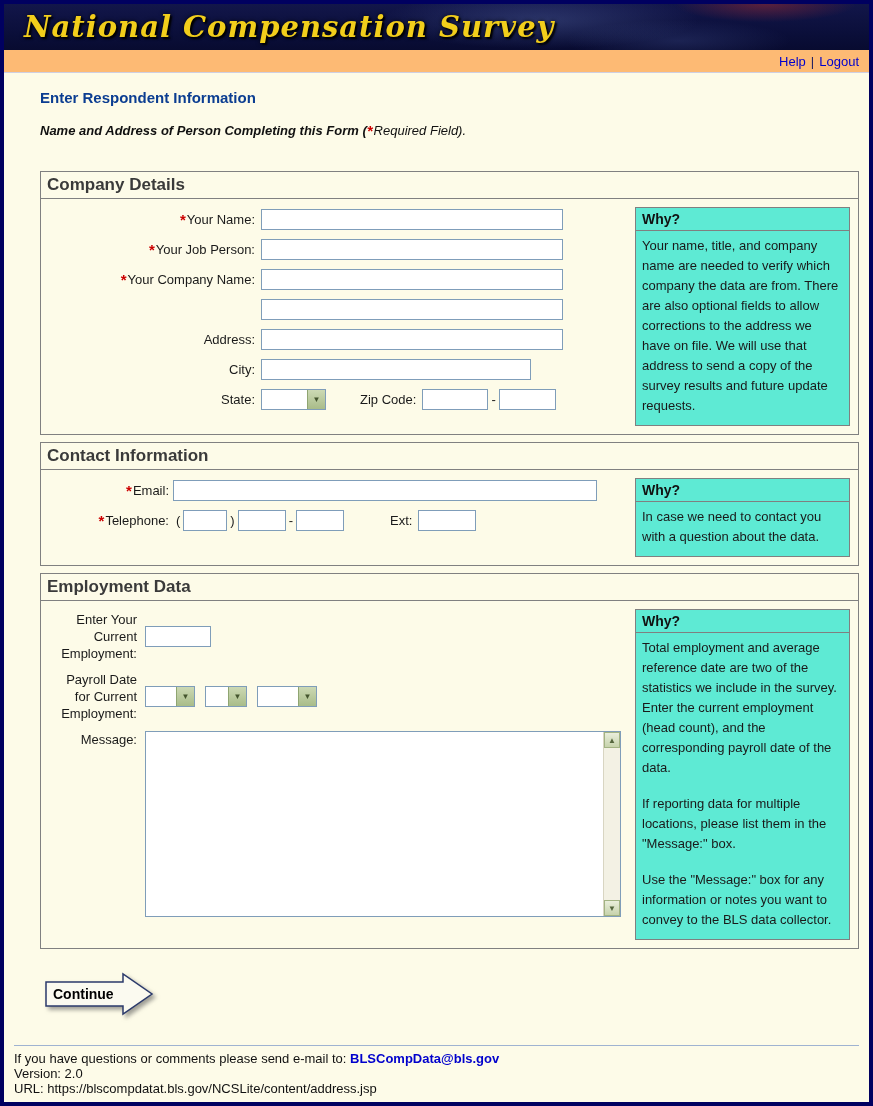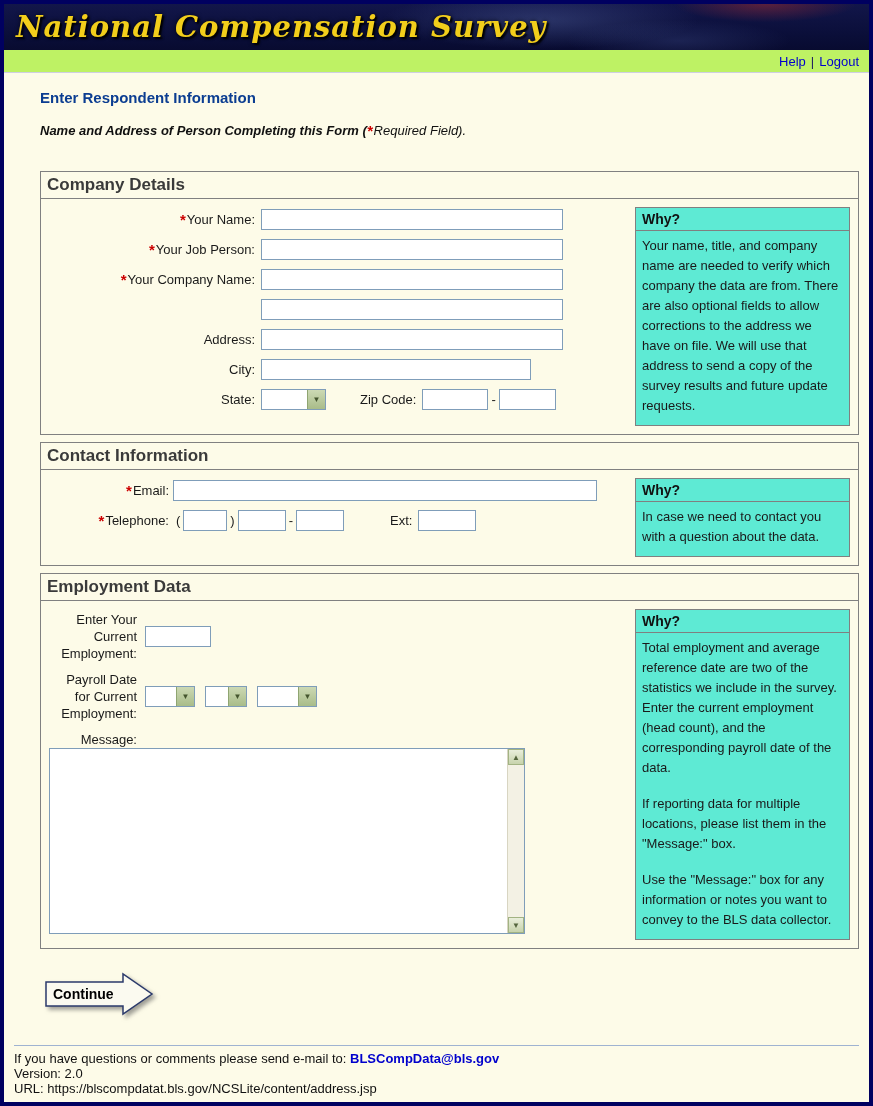--- a/index.html
+++ b/index.html
@@ -29,26 +29,27 @@
   }
   .banner-title {
     font-family: "DejaVu Serif", serif;
     font-style: italic;
     font-weight: bold;
     font-size: 29px;
     color: #F2CE1B;
     letter-spacing: 1px;
     text-shadow: 2px 2px 2px #000000, 0 0 4px rgba(0,0,0,0.8);
     white-space: nowrap;
+    margin-left: 8px;
   }
 
   
   .navstrip {
     height: 23px;
-    background: #bef264;
+    background: #fdba74;
     border-bottom: 1px solid #cfcfe2;
     display: flex;
     justify-content: flex-end;
     align-items: center;
     padding-right: 10px;
     font-size: 13px;
   }
   .navstrip a { color: #0000CC; text-decoration: none; cursor: pointer; }
   .nav-sep { color: #202060; margin: 0 5px; }
 
@@ -106,21 +107,21 @@
     color: #111;
     padding: 3px 6px;
     border-bottom: 1px solid #808080;
   }
   .why-text { padding: 5px 6px 9px 6px; font-size: 13px; line-height: 20px; color: #1a1a1a; }
   .why-text p + p { margin-top: 16px; }
 
   
   .frow { display: flex; align-items: center; margin-bottom: 9px; font-size: 13px; color: #1a1a1a; }
   .frow:last-child { margin-bottom: 2px; }
-  .frow.top-align { align-items: flex-start; flex-direction: column; }
+  .frow.top-align { align-items: flex-start; }
 
   .lab-co { width: 212px; text-align: right; padding-right: 6px; flex-shrink: 0; }
   .lab-ct { width: 124px; text-align: right; padding-right: 4px; flex-shrink: 0; }
   .lab-em { width: 96px;  text-align: right; padding-right: 8px; flex-shrink: 0; line-height: 17px; }
 
   input.txt {
     height: 21px;
     border: 1px solid #7f9db9;
     background: #ffffff;
     font-family: "Liberation Sans", sans-serif;

